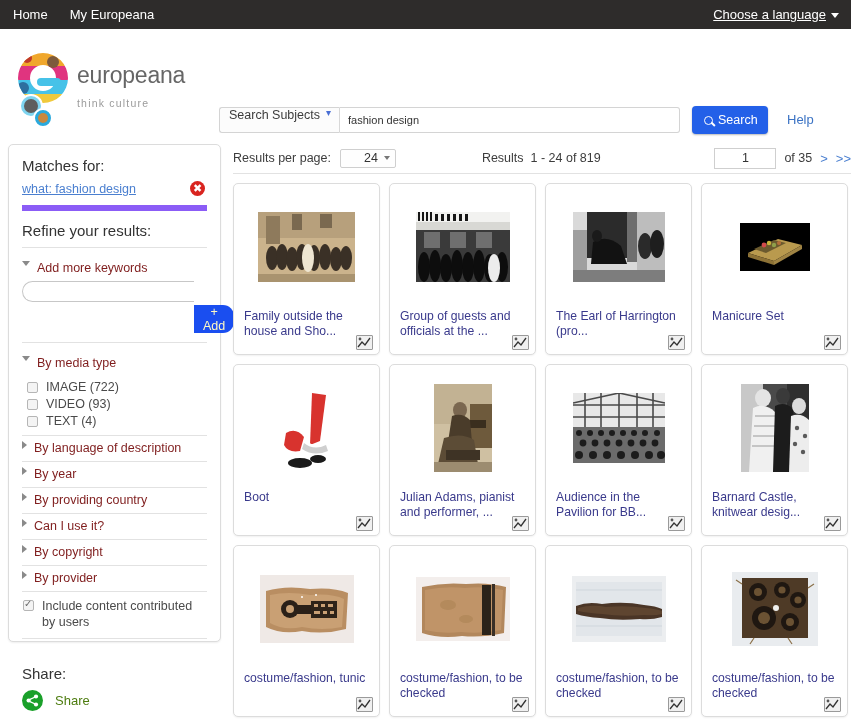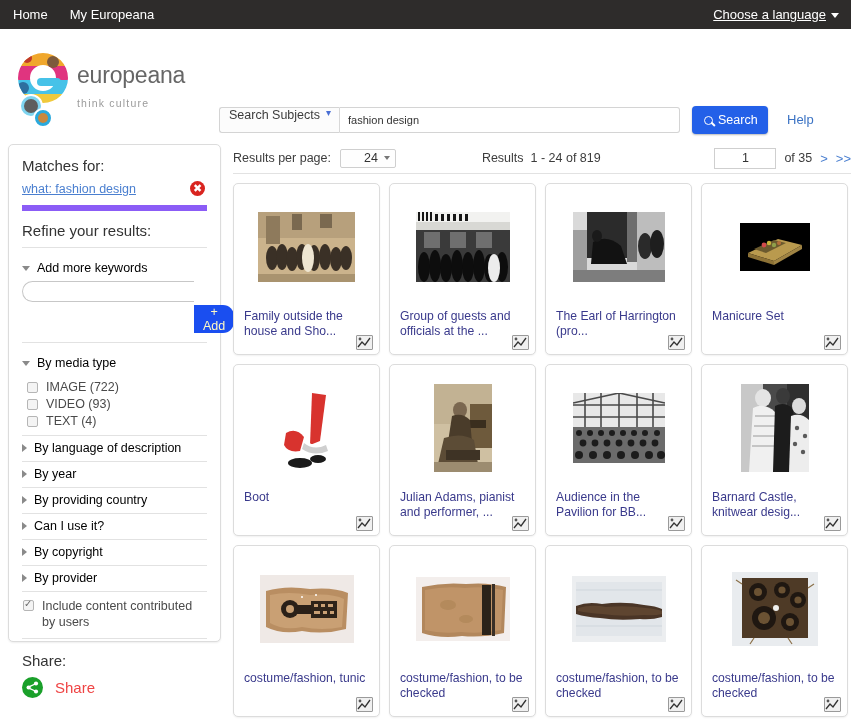--- a/index.html
+++ b/index.html
@@ -186,25 +186,24 @@
   .refine-h {
     font-size: 15px;
     color: #333333;
     margin: 11px 0 8px 0;
     padding-bottom: 8px;
     border-bottom: 1px solid #e2e2e2;
     font-weight: normal;
   }
   .facet {
     font-size: 12.5px;
-    color: #000000;
+    color: #7f1d1d;
     padding: 5px 0 6px 0;
     border-bottom: 1px solid #e2e2e2;
     display: flex;
-    align-items: center;
     gap: 7px;
     cursor: pointer;
   }
   .facet.open { border-bottom: none; padding-bottom: 2px; }
   .facet.nb { border-bottom: none; }
   .tri-down {
     width:0;height:0;
     border-left:4px solid transparent;
     border-right:4px solid transparent;
     border-top:5px solid #8a8a8a;
@@ -282,32 +281,32 @@
     font-size: 12.5px;
     color: #4a4a4a;
     padding: 6px 0 8px 1px;
     border-bottom: 1px solid #e2e2e2;
     line-height: 16px;
   }
   .incl-row .cb { margin-top: 2px; }
   .share-h {
     font-size: 15px;
     color: #333333;
-    margin: 13px 0 8px 0;
+    margin: 26px 0 8px 0;
     font-weight: normal;
   }
   .share-row { display: flex; align-items: center; gap: 12px; }
   .share-icon {
     width: 21px; height: 21px;
     background: #1aa02a;
     border-radius: 50%;
     position: relative;
   }
   .share-icon svg { position:absolute; left:4px; top:4px; }
-  .share-label { font-size: 15px; color: #ef4444; }
+  .share-label { font-size: 13px; color: #4d7c0f; }
 
   
   .results { flex: 1; padding-right: 0px; }
   .results-toolbar {
     display: flex;
     align-items: center;
     height: 30px;
     border-bottom: 1px solid #e2e2e2;
     font-size: 12.5px;
     color: #3c3c3c;

